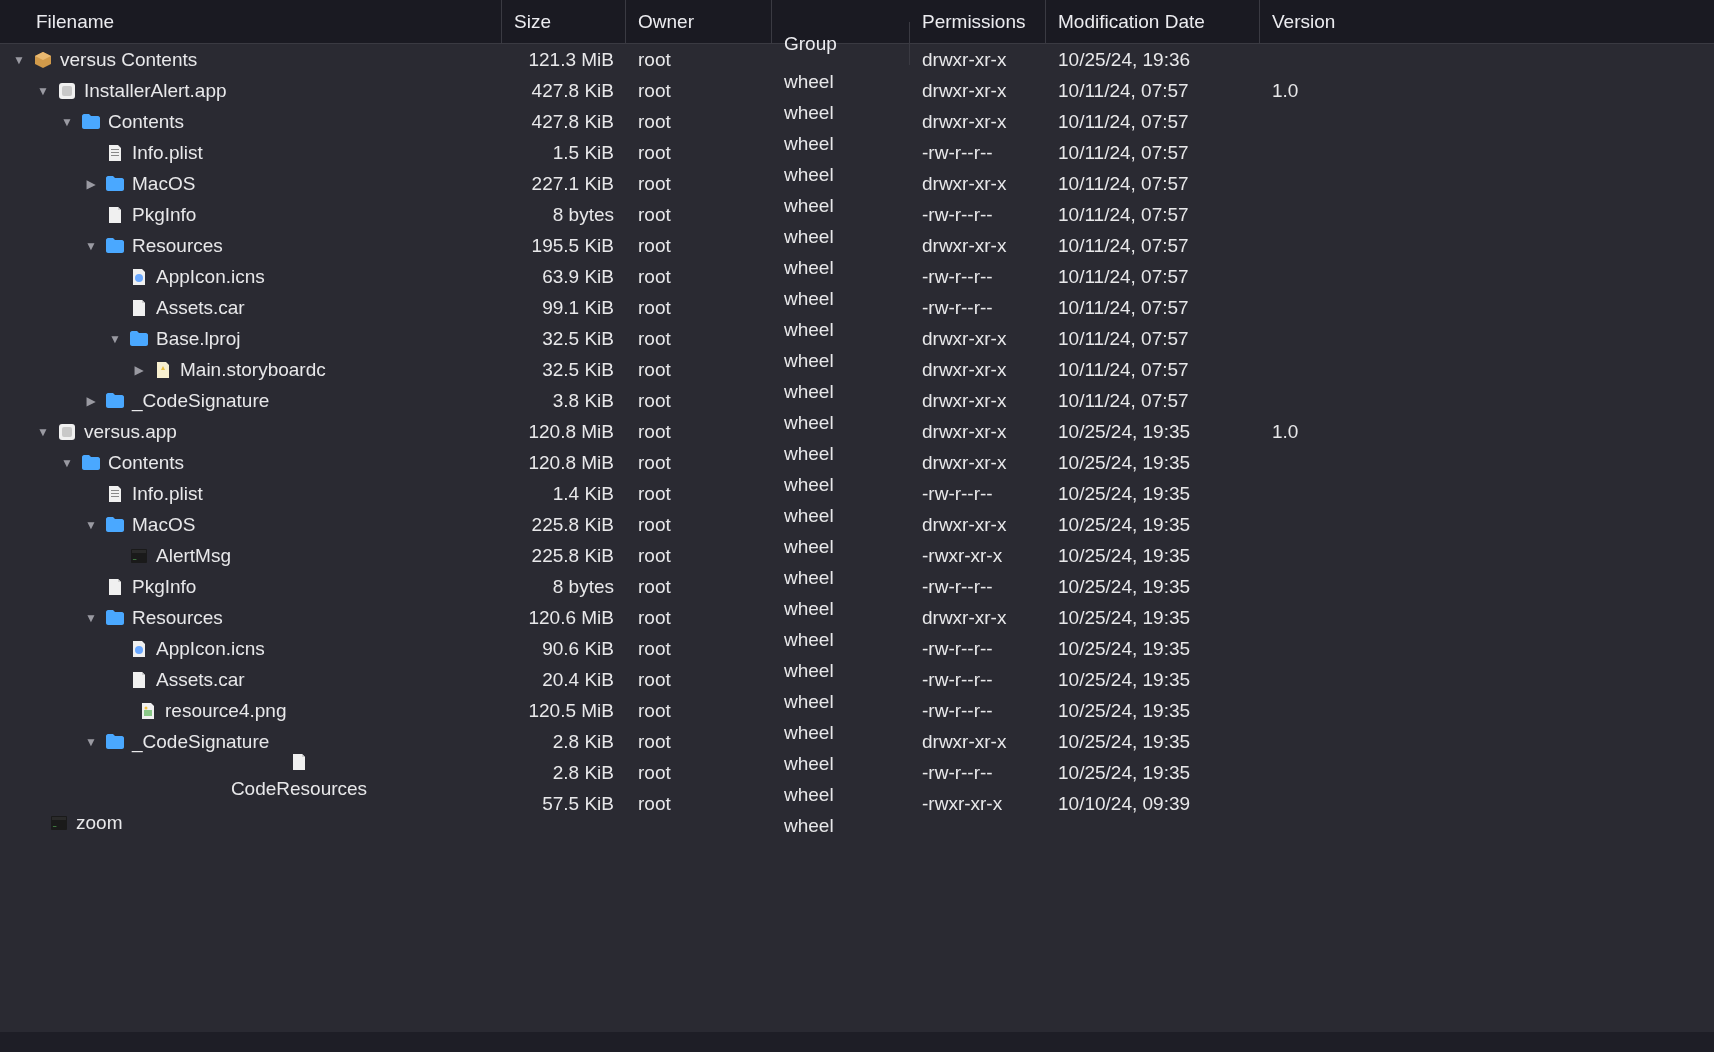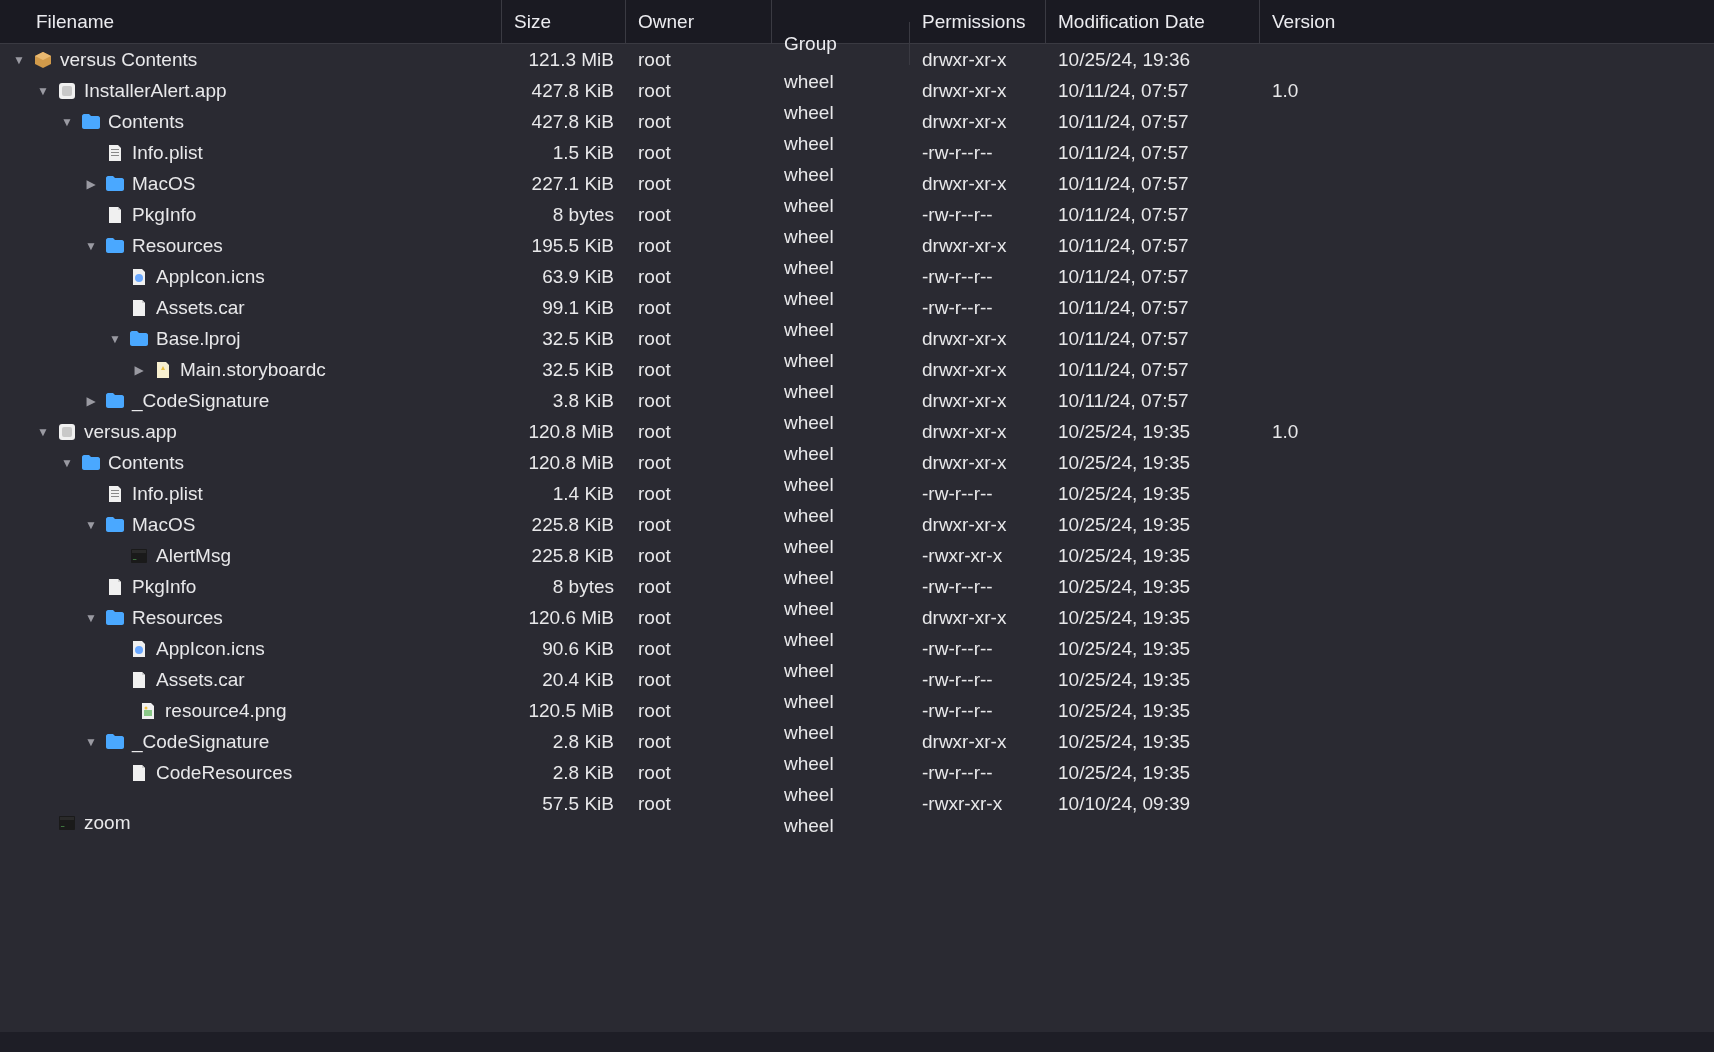--- a/index.html
+++ b/index.html
@@ -498,39 +498,39 @@
           <span class="label">_CodeSignature</span>
         </div>
         <div class="cell col-size">2.8 KiB</div>
         <div class="cell col-owner">root</div>
         <div class="cell col-group">wheel</div>
         <div class="cell col-perm">drwxr-xr-x</div>
         <div class="cell col-date">10/25/24, 19:35</div>
         <div class="cell col-ver"></div>
       </div>
       <div class="row">
-        <div class="cell name-cell" style="padding-left: 108px;">
+        <div class="cell name-cell" style="padding-left: 108px; flex-direction: column;">
           <span class="disc"></span>
           <span class="icon">
             <svg viewBox="0 0 20 18">
               <path fill="#f0f0f0" d="M4 1h9l3 3v13H4z"></path>
               <path fill="#d0d0d0" d="M13 1v3h3z"></path>
             </svg>
           </span>
           <span class="label">CodeResources</span>
         </div>
         <div class="cell col-size">2.8 KiB</div>
         <div class="cell col-owner">root</div>
         <div class="cell col-group">wheel</div>
         <div class="cell col-perm">-rw-r--r--</div>
         <div class="cell col-date">10/25/24, 19:35</div>
         <div class="cell col-ver"></div>
       </div>
       <div class="row">
-        <div class="cell name-cell" style="padding-left: 36px; margin-top: 38px;">
+        <div class="cell name-cell" style="padding-left: 28px; margin-top: 38px;">
           <span class="disc"></span>
           <span class="icon">
             <svg viewBox="0 0 20 18">
               <rect x="2" y="2" width="16" height="14" rx="1" fill="#1a1a1a"></rect>
               <rect x="3" y="3" width="14" height="3" fill="#2a2a2a"></rect>
               <text x="4" y="12" font-size="6" fill="#7f7">_</text>
             </svg>
           </span>
           <span class="label">zoom</span>
         </div>

